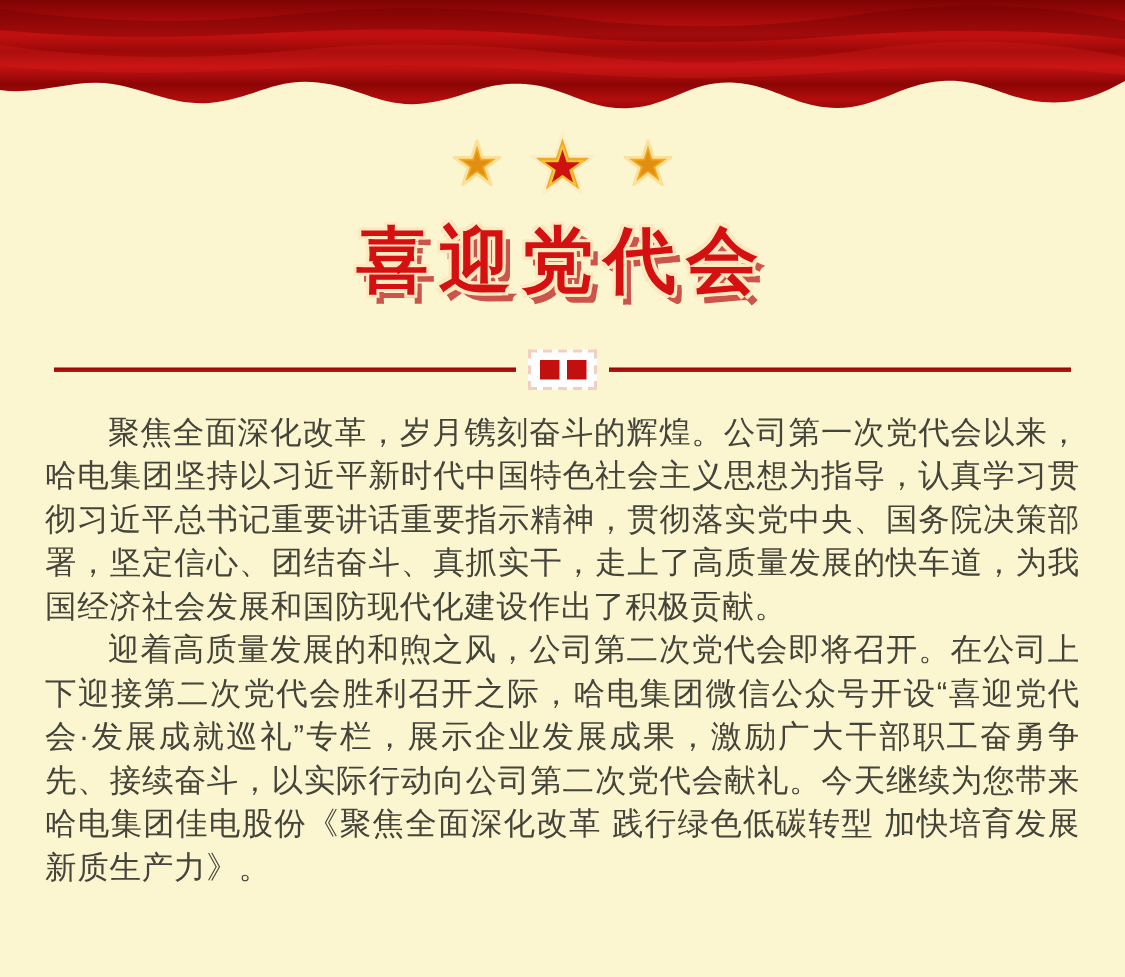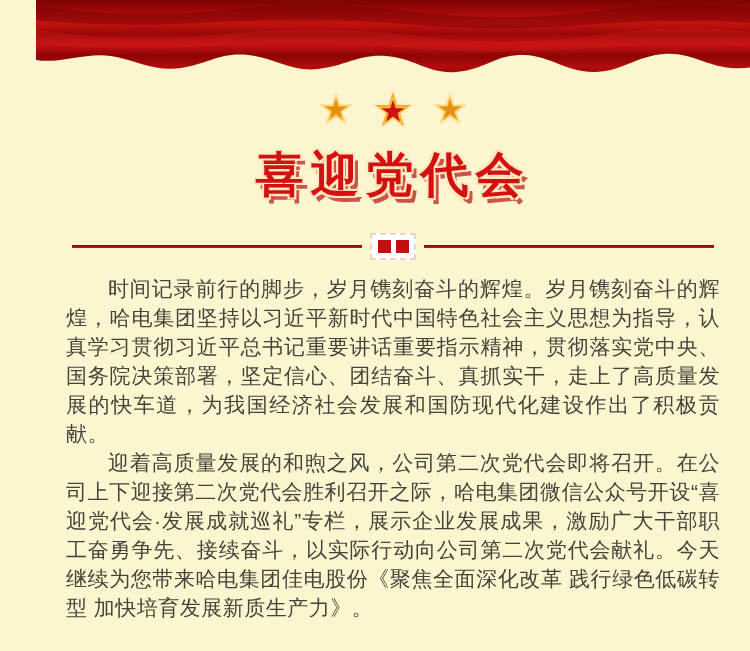--- a/index.html
+++ b/index.html
@@ -4,21 +4,21 @@
 <style>
   * { box-sizing: border-box; }
   html, body { margin: 0; padding: 0; }
   body {
     width: 750px;
     height: 651px;
     overflow: hidden;
     background: #fcf6d0;
     font-family: "Liberation Sans", "DejaVu Sans", sans-serif;
   }
-  .page { width: 750px; height: 651px; position: relative; padding-left: 36px; }
+  .page { width: 750px; height: 651px; position: relative; }
 
   
   .curtain { display: block; width: 750px; height: 84px; }
 
   
   .stars-row {
     display: flex;
     justify-content: center;
     align-items: center;
     gap: 13px;
@@ -132,17 +132,17 @@
   <div class="divider">
     <div class="divider-line"></div>
     <div class="divider-badge">
       <div class="divider-square"></div>
       <div class="divider-square"></div>
     </div>
     <div class="divider-line"></div>
   </div>
 
   <div class="article">
-    <p>时间记录前行的脚步，岁月镌刻奋斗的辉煌。岁月镌刻奋斗的辉煌，哈电集团坚持以习近平新时代中国特色社会主义思想为指导，认真学习贯彻习近平总书记重要讲话重要指示精神，贯彻落实党中央、国务院决策部署，坚定信心、团结奋斗、真抓实干，走上了高质量发展的快车道，为我国经济社会发展和国防现代化建设作出了积极贡献。</p>
+    <p>聚焦全面深化改革，岁月镌刻奋斗的辉煌。公司第一次党代会以来，哈电集团坚持以习近平新时代中国特色社会主义思想为指导，认真学习贯彻习近平总书记重要讲话重要指示精神，贯彻落实党中央、国务院决策部署，坚定信心、团结奋斗、真抓实干，走上了高质量发展的快车道，为我国经济社会发展和国防现代化建设作出了积极贡献。</p>
     <p>迎着高质量发展的和煦之风，公司第二次党代会即将召开。在公司上下迎接第二次党代会胜利召开之际，哈电集团微信公众号开设“喜迎党代会·发展成就巡礼”专栏，展示企业发展成果，激励广大干部职工奋勇争先、接续奋斗，以实际行动向公司第二次党代会献礼。今天继续为您带来哈电集团佳电股份《聚焦全面深化改革 践行绿色低碳转型 加快培育发展新质生产力》。</p>
   </div>
 
 </div>
 
 </body></html>

